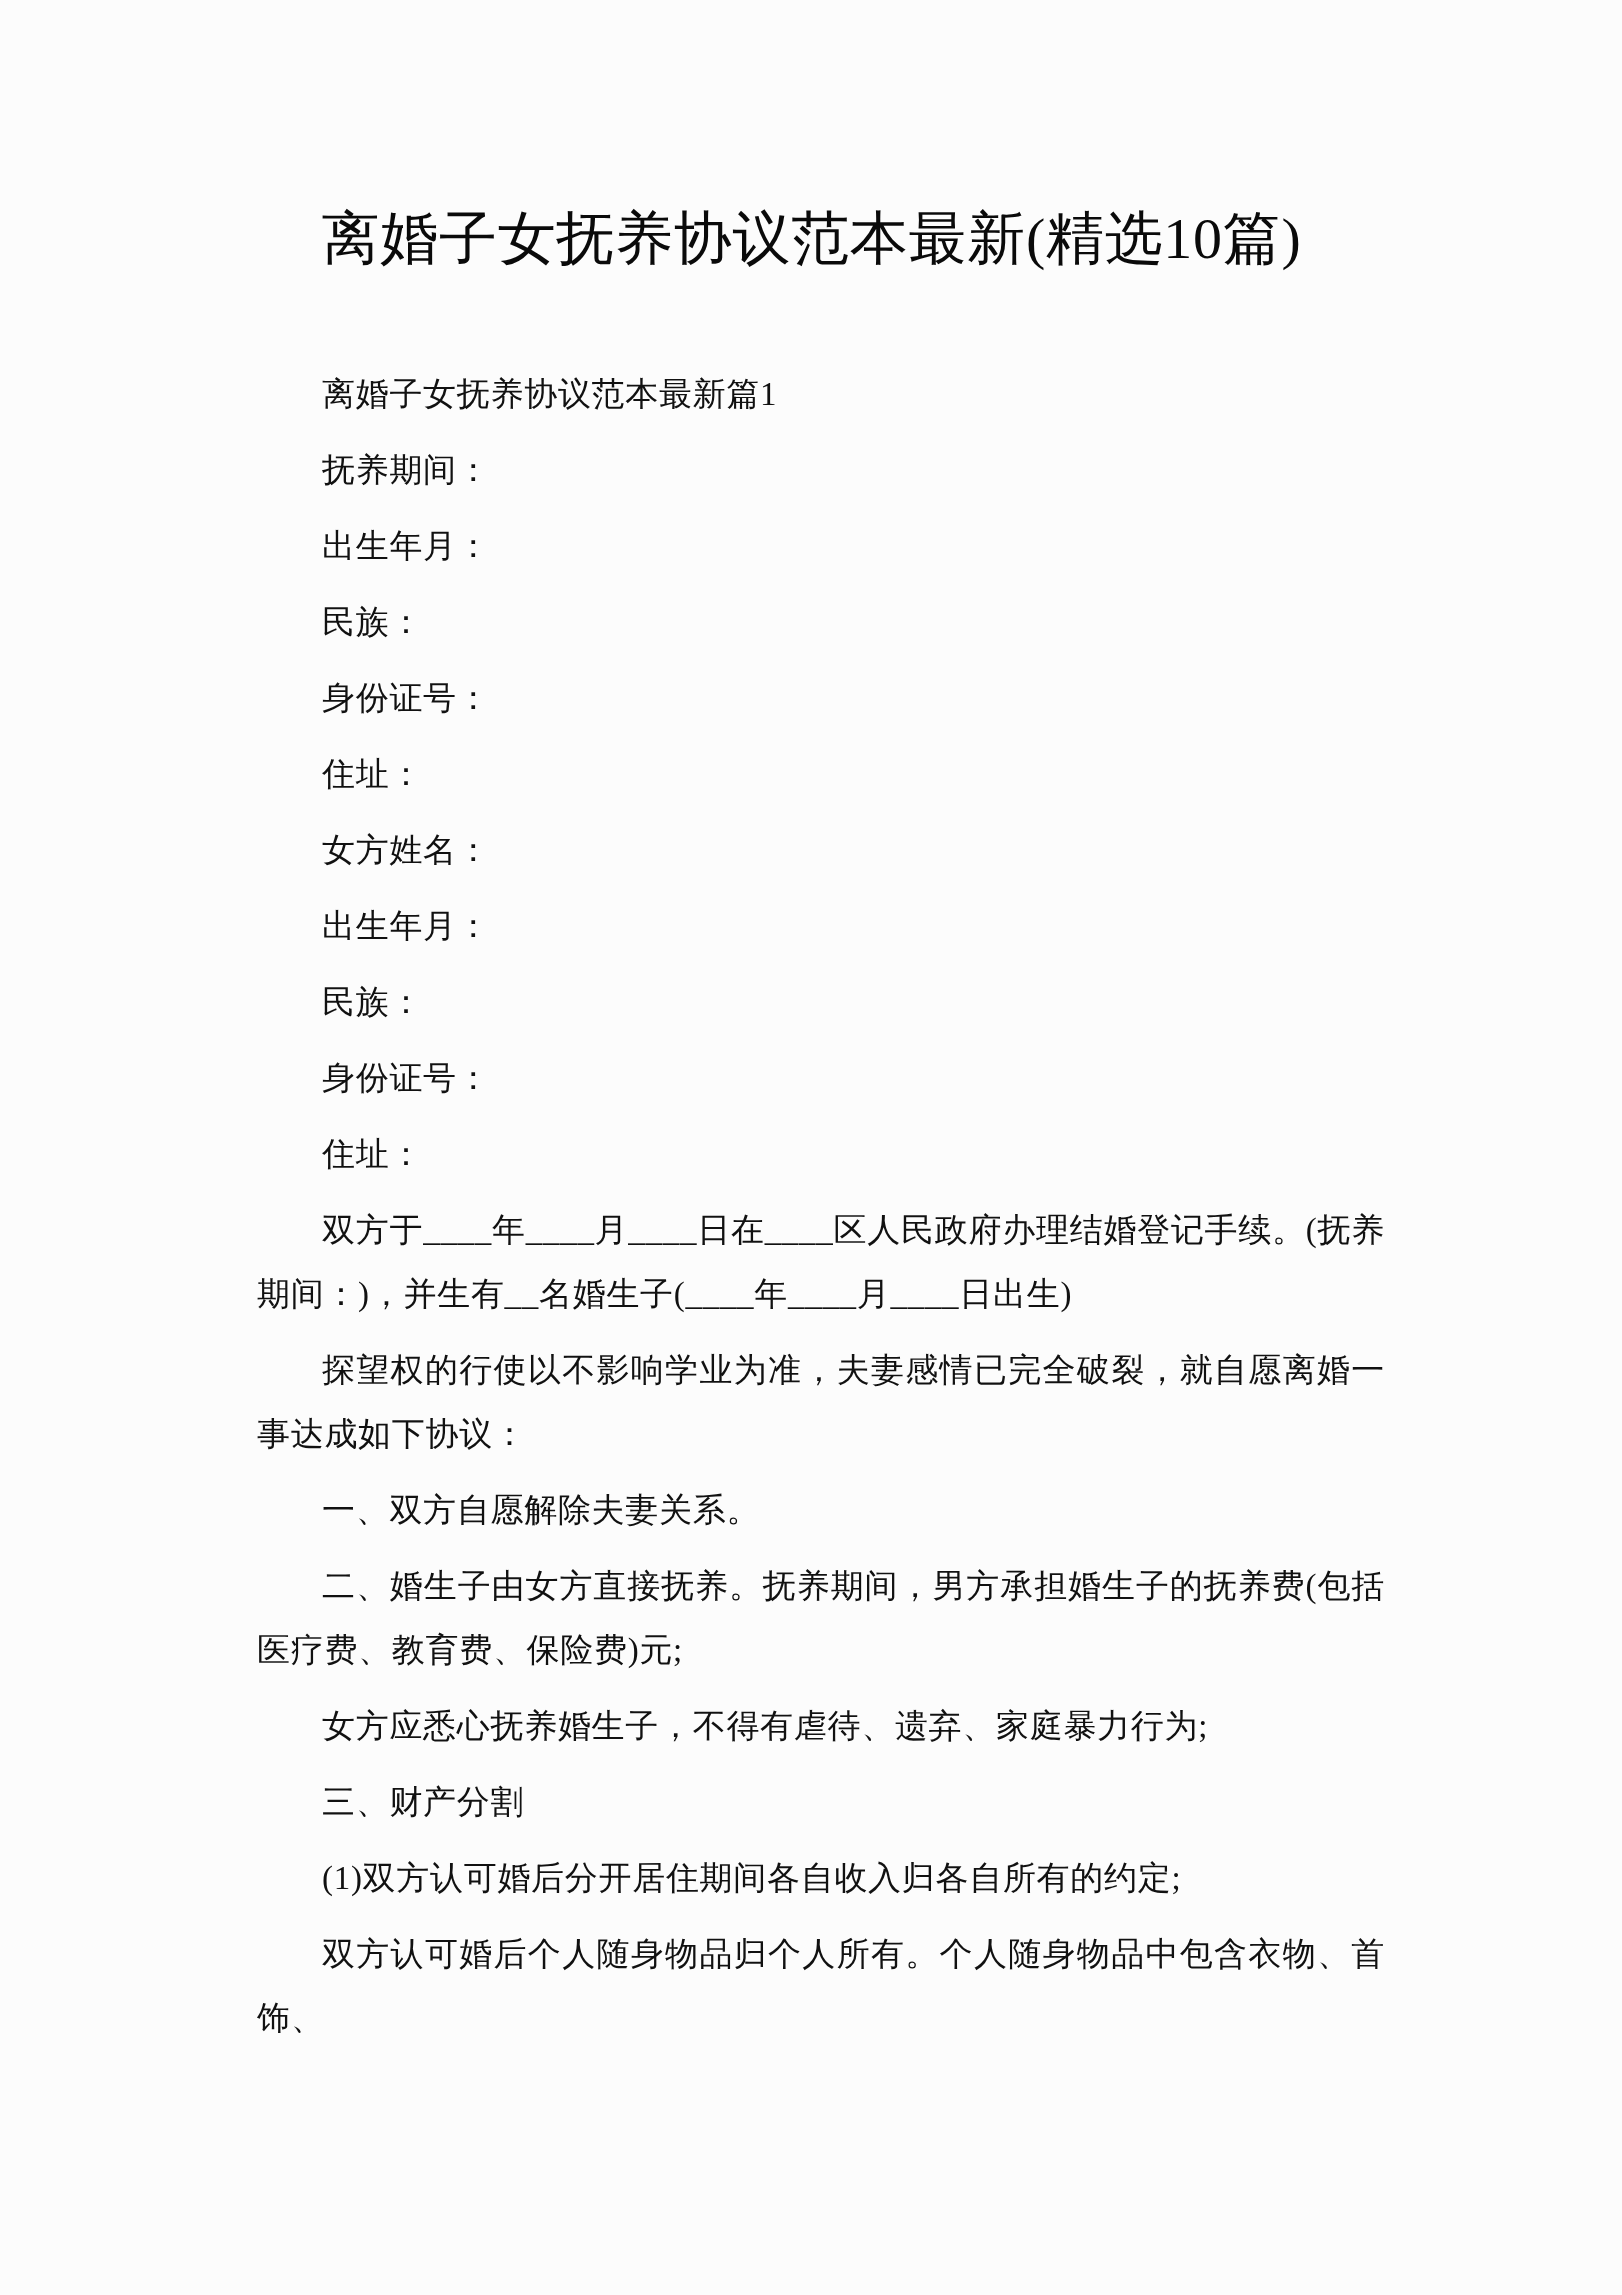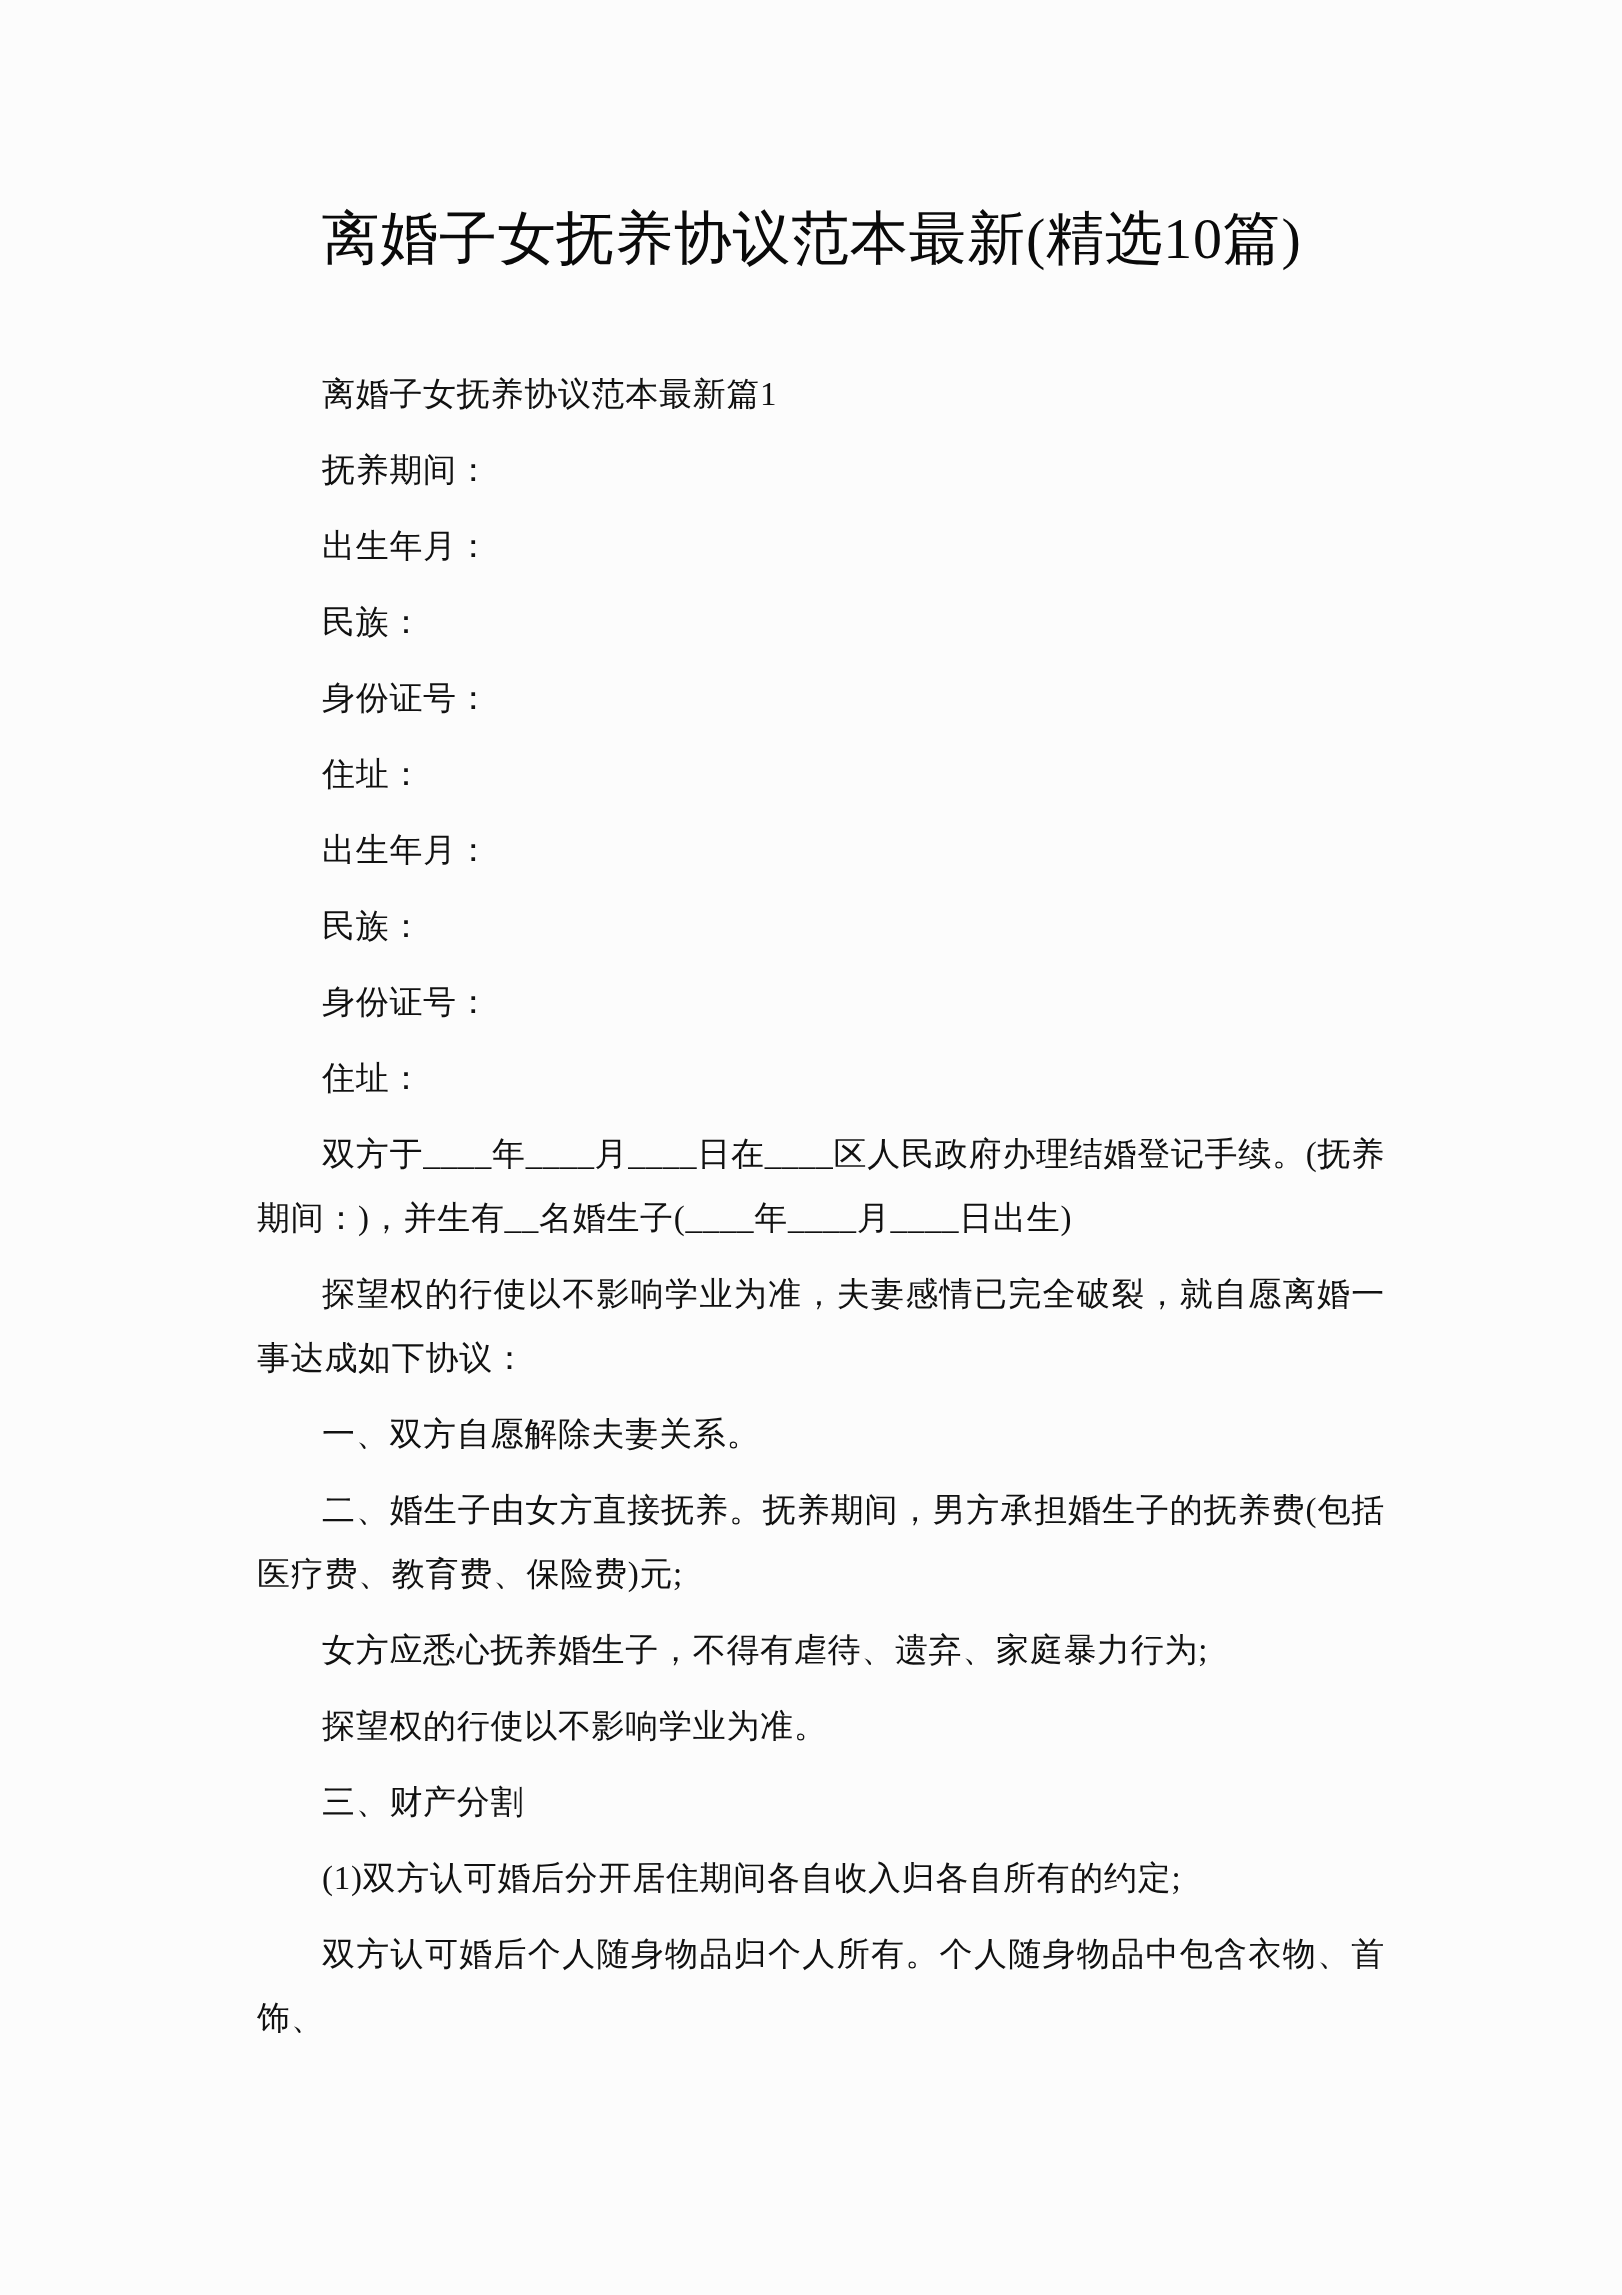--- a/index.html
+++ b/index.html
@@ -60,29 +60,29 @@
 
   <div class="body-text">
     <p class="para">离婚子女抚养协议范本最新篇1</p>
 
     <p class="para">抚养期间：</p>
     <p class="para">出生年月：</p>
     <p class="para">民族：</p>
     <p class="para">身份证号：</p>
     <p class="para">住址：</p>
 
+    <p class="para">女方姓名：</p>
     <p class="para">出生年月：</p>
     <p class="para">民族：</p>
     <p class="para">身份证号：</p>
     <p class="para">住址：</p>
 
     <p class="para">双方于____年____月____日在____区人民政府办理结婚登记手续。(抚养期间：)，并生有__名婚生子(____年____月____日出生)</p>
     <p class="para">探望权的行使以不影响学业为准，夫妻感情已完全破裂，就自愿离婚一事达成如下协议：</p>
     <p class="para">一、双方自愿解除夫妻关系。</p>
     <p class="para">二、婚生子由女方直接抚养。抚养期间，男方承担婚生子的抚养费(包括医疗费、教育费、保险费)元;</p>
     <p class="para">女方应悉心抚养婚生子，不得有虐待、遗弃、家庭暴力行为;</p>
-    <p class="para">探望权的行使以不影响学业为准。</p>
     <p class="para">三、财产分割</p>
     <p class="para">(1)双方认可婚后分开居住期间各自收入归各自所有的约定;</p>
     <p class="para">双方认可婚后个人随身物品归个人所有。个人随身物品中包含衣物、首饰、</p>
   </div>
 </div>
 
 
 </body></html>

